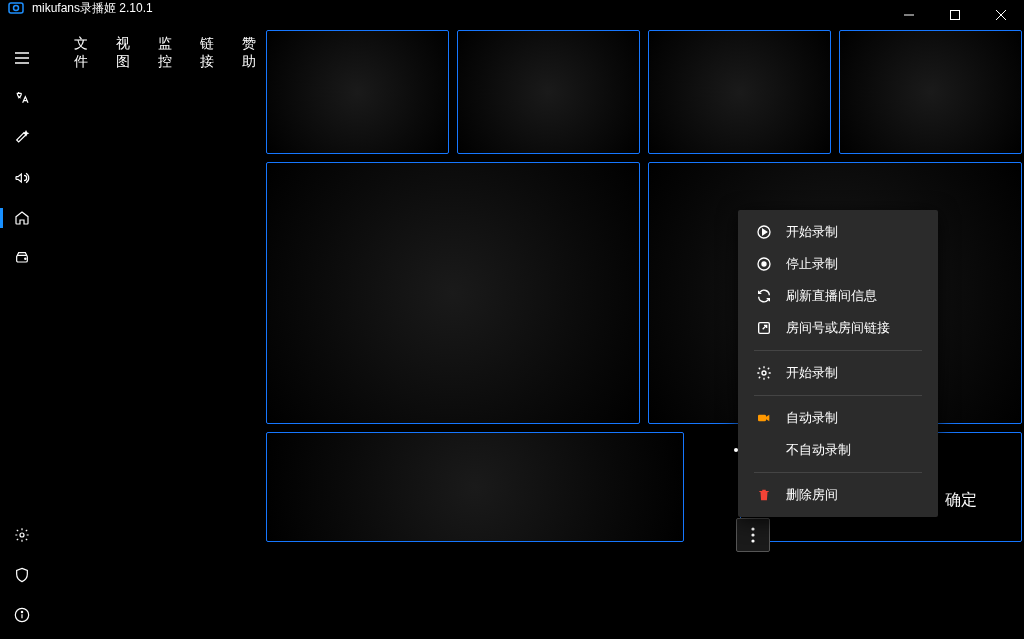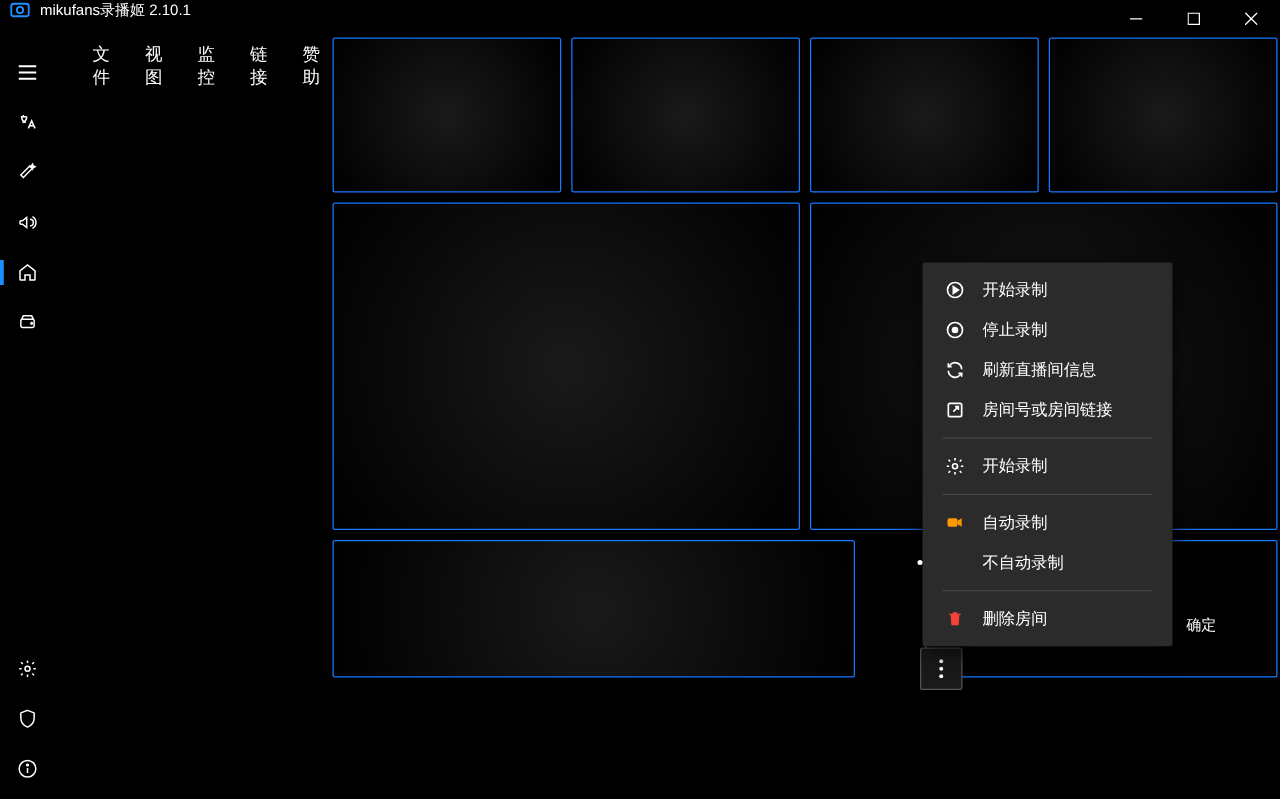--- a/index.html
+++ b/index.html
@@ -23,21 +23,21 @@
 .row1 .card{flex:1;height:124px}
 .row2 .card{flex:1;height:262px}
 .row3{display:flex;gap:8px}
 .row3 .card{height:110px}
 .row3 .c1{width:418px}
 .row3 .addwrap{width:282px;border:1px solid #1677ff;border-radius:2px;height:110px;display:flex;align-items:center;justify-content:center;gap:10px;position:relative;background:#000}
 .addtitle{position:absolute;top:10px;left:50%;transform:translateX(-50%);font-size:16px;white-space:nowrap}
 .addbox{display:flex;align-items:center;gap:10px;margin-top:26px}
 .addinput{width:150px;height:34px;border:1px solid #555;background:transparent;color:#fff;padding:0 10px;font-size:13px;border-radius:2px}
 .addinput::placeholder{color:#888}
-.addbtn{height:34px;padding:0 14px;background:transparent;border:none;color:#fff;font-size:12px}
+.addbtn{height:34px;padding:0 14px;background:transparent;border:none;color:#fff;font-size:16px}
 .morebtn{position:absolute;left:480px;top:488px;width:34px;height:34px;border:1px solid #555;border-radius:2px;display:flex;align-items:center;justify-content:center;background:#1a1a1a}
 .ctx{position:absolute;left:482px;top:180px;width:200px;background:#2b2b2b;border-radius:2px;box-shadow:0 4px 20px rgba(0,0,0,.8);padding:6px 4px;z-index:100}
 .ctx .ci{height:32px;display:flex;align-items:center;padding:0 14px;gap:14px;font-size:13px;color:#fff;position:relative}
 .ctx .sep{height:1px;background:#444;margin:6px 12px}
 .ctx .ci .ico{width:16px;display:flex;align-items:center;justify-content:center;color:#fff}
 .ctx .ci .ico.cam{color:#ff9800}
 .ctx .ci .ico.del{color:#f44336}
 .ctx .ci .dot{position:absolute;left:-8px;width:4px;height:4px;border-radius:50%;background:#fff}
 svg{display:block}
 </style>

